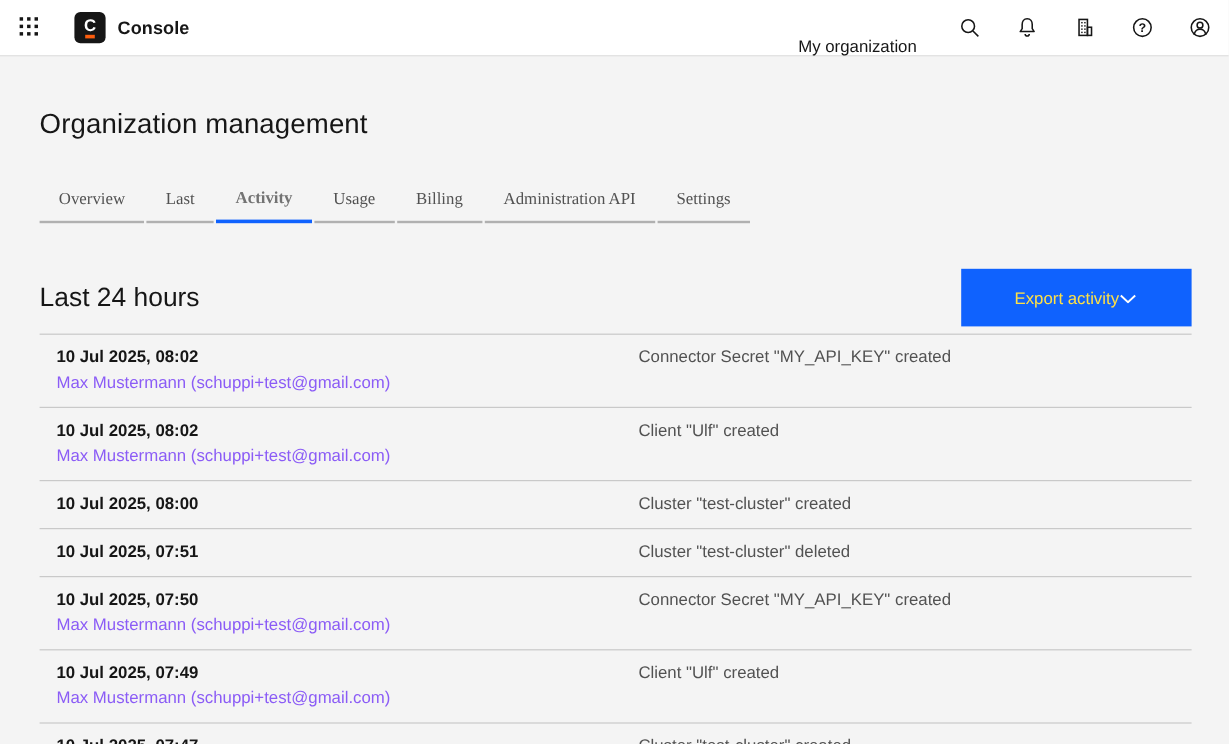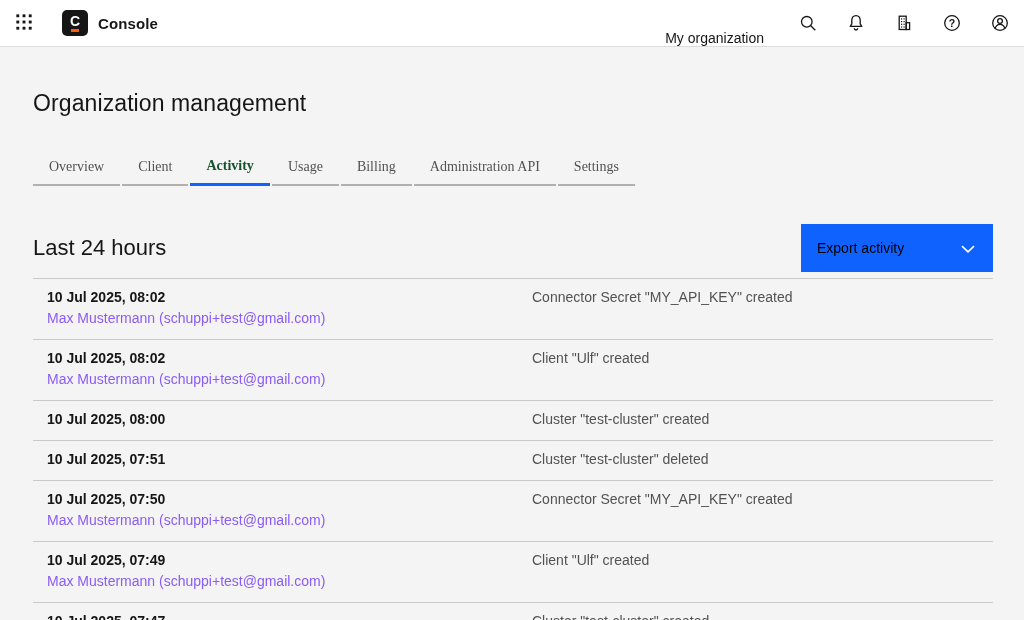--- a/index.html
+++ b/index.html
@@ -65,42 +65,42 @@
     padding: 0 16px;
     height: 37px;
     display: flex; align-items: center;
     border-bottom: 2px solid #b0b0b0;
     margin-right: 2px;
     cursor: pointer;
     white-space: nowrap;
     font-family: Liberation Serif, serif;
   }
   .tab.active {
-    color: #14532d;
+    color: #737373;
     font-weight: bold;
     border-bottom: 3px solid #0f62fe;
   }
 
   
   .section-bar {
     margin-top: 38px;
     display: flex;
     align-items: center;
     justify-content: space-between;
     gap: 10px;
   }
   .section-heading { font-size: 22px; font-weight: 400; line-height: 26px; }
   .export-btn {
     width: 192px; height: 48px;
     background: #0f62fe;
-    color: #000000;
+    color: #fde047;
     border: none;
     font-family: inherit;
     font-size: 14px;
-    display: flex; align-items: center; justify-content: space-between;
+    display: flex; align-items: center; justify-content: center;
     padding: 0 18px 0 16px;
     cursor: pointer;
   }
 
   
   .activity-list { margin-top: 6px; }
   .activity-row {
     display: grid;
     grid-template-columns: 499px 1fr;
     border-top: 1px solid #c9c9c9;
@@ -199,21 +199,21 @@
     </button>
   </div>
 </div>
 
 <div class="container">
 
   <h1 class="page-title">Organization management</h1>
 
   <div class="tabs">
     <div class="tab">Overview</div>
-    <div class="tab">Client</div>
+    <div class="tab">Last</div>
     <div class="tab active">Activity</div>
     <div class="tab">Usage</div>
     <div class="tab">Billing</div>
     <div class="tab">Administration API</div>
     <div class="tab">Settings</div>
   </div>
 
   <div class="section-bar">
     <h2 class="section-heading">Last 24 hours</h2>
     <button class="export-btn">

